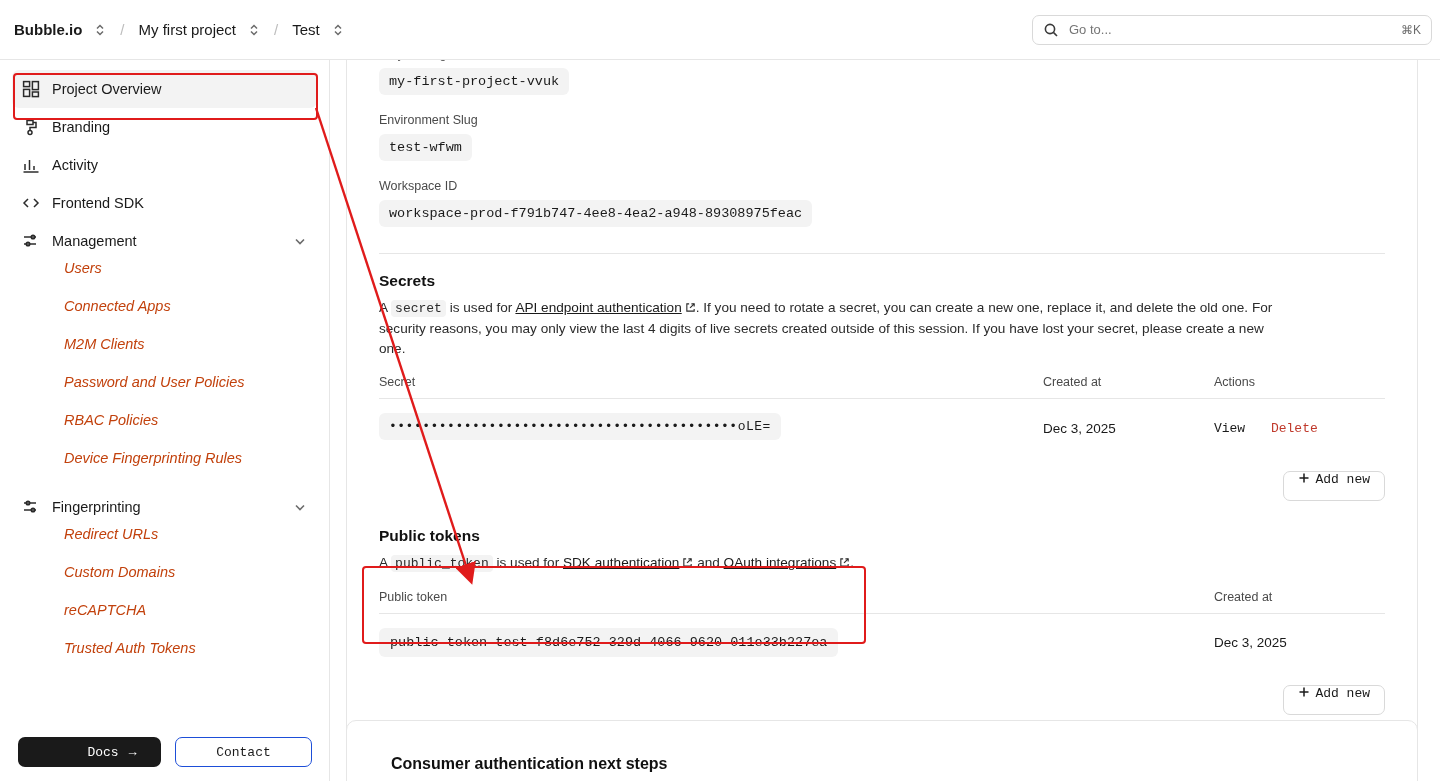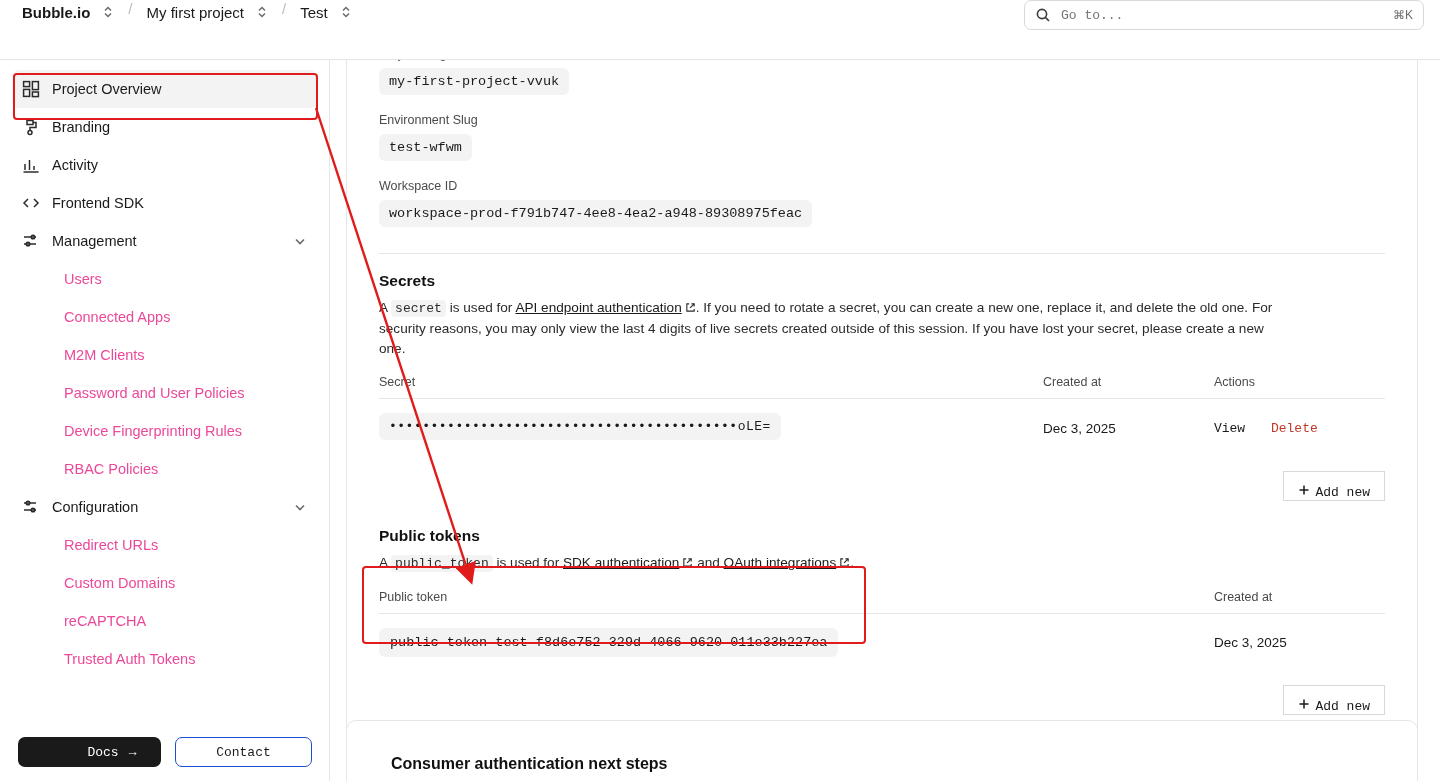--- a/index.html
+++ b/index.html
@@ -9,24 +9,24 @@
     font-family: "Liberation Sans", sans-serif;
     background: #ffffff;
     color: #1a1a1a;
     overflow: hidden;
   }
   .app { position: relative; width: 1440px; height: 781px; }
 
   
   .topbar {
     position: absolute; top: 0; left: 0; width: 1440px; height: 60px;
-    display: flex; 
+    display: flex; align-items: center;
     border-bottom: 1px solid #e6e6e6;
     background: #fff;
-    padding: 0 16px;
+    padding: 0 8px;
   }
   .brand {
     font-size: 15px; font-weight: 600; color: #1a1a1a;
     padding: 4px 6px; border-radius: 5px;
   }
   .chev-updown {
     display: inline-flex; flex-direction: column; align-items: center; justify-content: center;
     width: 16px; height: 24px; margin: 0 4px; color: #6b6b6b;
   }
   .chev-updown svg { display:block; }
@@ -37,21 +37,21 @@
   .search-wrap {
     margin-left: auto;
     width: 400px; height: 30px;
     border: 1px solid #d9d9d9; border-radius: 7px;
     display: flex; align-items: center; padding: 0 10px;
     background: #fff;
   }
   .search-icon { width: 16px; height: 16px; color: #3a3a3a; flex: none; }
   .search-input {
     border: none; outline: none; flex: 1;
-    font-family: Liberation Mono, monospace;
+    font-family: Liberation Sans, sans-serif;
     font-size: 13px; color: #8a8a8a; margin-left: 8px; background: transparent;
   }
   .kbd { font-size: 12px; color: #6b6b6b; font-family: "Liberation Sans", sans-serif; }
 
   
   .sidebar {
     position: absolute; top: 60px; left: 0; width: 330px; height: 721px;
     border-right: 1px solid #e6e6e6;
     background: #fff;
   }
@@ -59,23 +59,23 @@
   .nav-item {
     display: flex; align-items: center; gap: 12px;
     height: 38px; padding: 0 10px; border-radius: 7px;
     font-size: 14.5px; color: #1a1a1a; cursor: pointer;
   }
   .nav-item.active { background: #f3f3f3; }
   .nav-item .ico { width: 18px; height: 18px; flex: none; color: #2b2b2b; display:flex; align-items:center; justify-content:center;}
   .nav-item .label { flex: 1; }
   .nav-item .chev { width: 14px; height: 14px; color: #6b6b6b; }
   .nav-sub {
-    display: flex; align-items: center;
+    display: flex; 
     height: 38px; padding-left: 52px; border-radius: 7px;
-    font-size: 14.5px; color: #ec4899; cursor: pointer;
+    font-size: 14.5px; color: #c2410c; cursor: pointer; font-style: italic;
   }
   .sidebar-footer {
     position: absolute; bottom: 14px; left: 0; width: 330px;
     display: flex; gap: 14px; padding: 0 18px;
   }
   .btn-docs {
     width: 145px; height: 30px; background: #1a1a1a; color: #fff;
     border-radius: 7px; display: flex; align-items: center; justify-content: center;
     gap: 10px; font-family: "Liberation Mono", monospace; font-size: 13px; cursor: pointer; padding-left: 45px;
   }
@@ -123,22 +123,22 @@
     display: inline-block; background: #f3f3f3; border-radius: 6px;
     font-family: "Liberation Mono", monospace; font-size: 13px; letter-spacing: .5px;
     padding: 6px 10px; color: #1a1a1a; max-width: 450px; overflow: hidden;
     white-space: nowrap;
   }
   .act { font-family: "Liberation Mono", monospace; font-size: 13px; cursor: pointer; }
   .act.view { color: #1a1a1a; margin-right: 22px; }
   .act.delete { color: #c0392b; }
   .addnew-row { display: flex; justify-content: flex-end; margin-top: 14px; }
   .btn-add {
-    border: 1px solid #d9d9d9; border-radius: 0; background: #fff;
-    height: 30px; padding: 0 14px; display: inline-flex; align-items: flex-end; gap: 5px;
+    border: 1px solid #d9d9d9; border-radius: 7px; background: #fff;
+    height: 30px; padding: 0 14px; display: inline-flex; align-items: flex-start; gap: 5px;
     font-family: "Liberation Mono", monospace; font-size: 13px; color: #1a1a1a; cursor: pointer;
   }
   .section-gap { height: 26px; }
 
   .token-pill {
     display: inline-block; background: #f3f3f3; border-radius: 6px;
     font-family: "Liberation Mono", monospace; font-size: 13.5px;
     padding: 7px 11px; color: #1a1a1a;
   }
 
@@ -266,36 +266,36 @@
       <div class="nav-sub">
         <span>Connected Apps</span>
       </div>
       <div class="nav-sub">
         <span>M2M Clients</span>
       </div>
       <div class="nav-sub">
         <span>Password and User Policies</span>
       </div>
       <div class="nav-sub">
+        <span>RBAC Policies</span>
+      </div>
+      <div class="nav-sub">
         <span>Device Fingerprinting Rules</span>
-      </div>
-      <div class="nav-sub">
-        <span>RBAC Policies</span>
       </div>
 
       <div class="nav-item">
         <span class="ico">
           <svg viewBox="0 0 18 18" width="18" height="18" fill="none" stroke="currentColor" stroke-width="1.5">
             <path d="M2 5h12"></path>
               <path d="M2 12h12"></path>
               <circle cx="6" cy="5" r="1.8"></circle>
               <circle cx="11" cy="12" r="1.8"></circle>
           </svg>
         </span>
-        <span class="label">Configuration</span>
+        <span class="label">Fingerprinting</span>
         <span class="chev">
           <svg viewBox="0 0 14 14" width="14" height="14" fill="none" stroke="currentColor" stroke-width="1.6">
             <path d="M3 5.5 L7 9.5 L11 5.5"></path>
           </svg>
         </span>
       </div>
 
       <div class="nav-sub">
         <span>Redirect URLs</span>
       </div>

